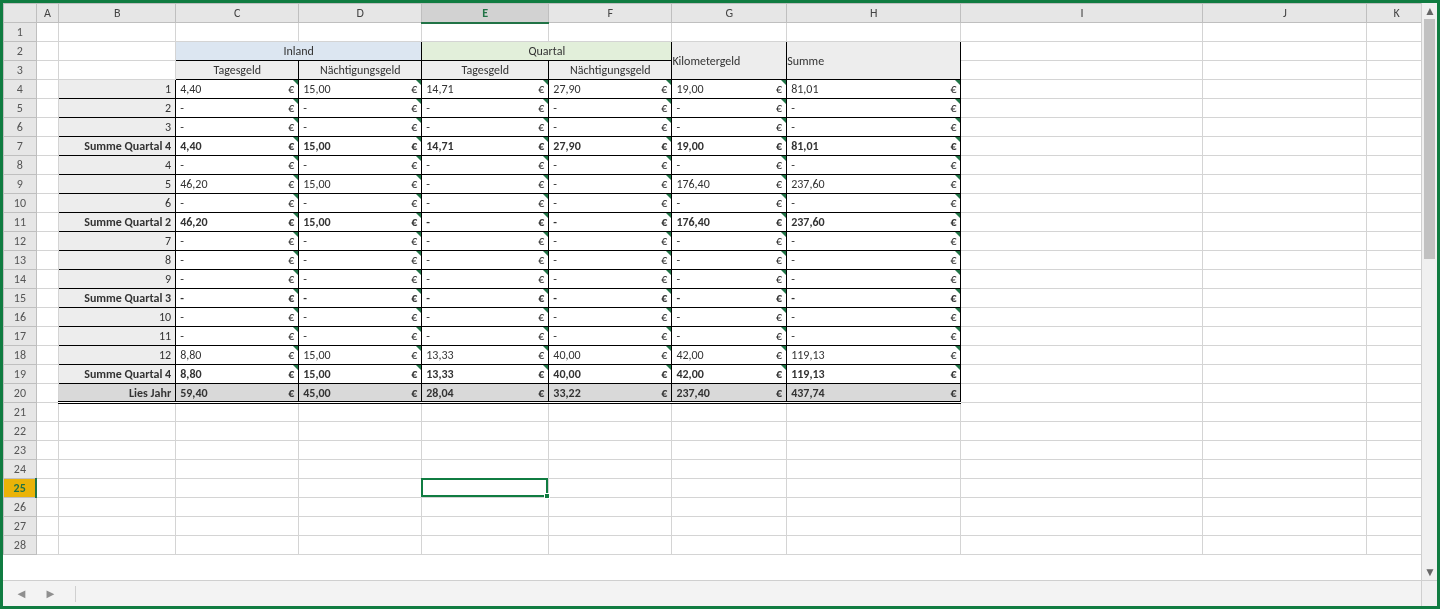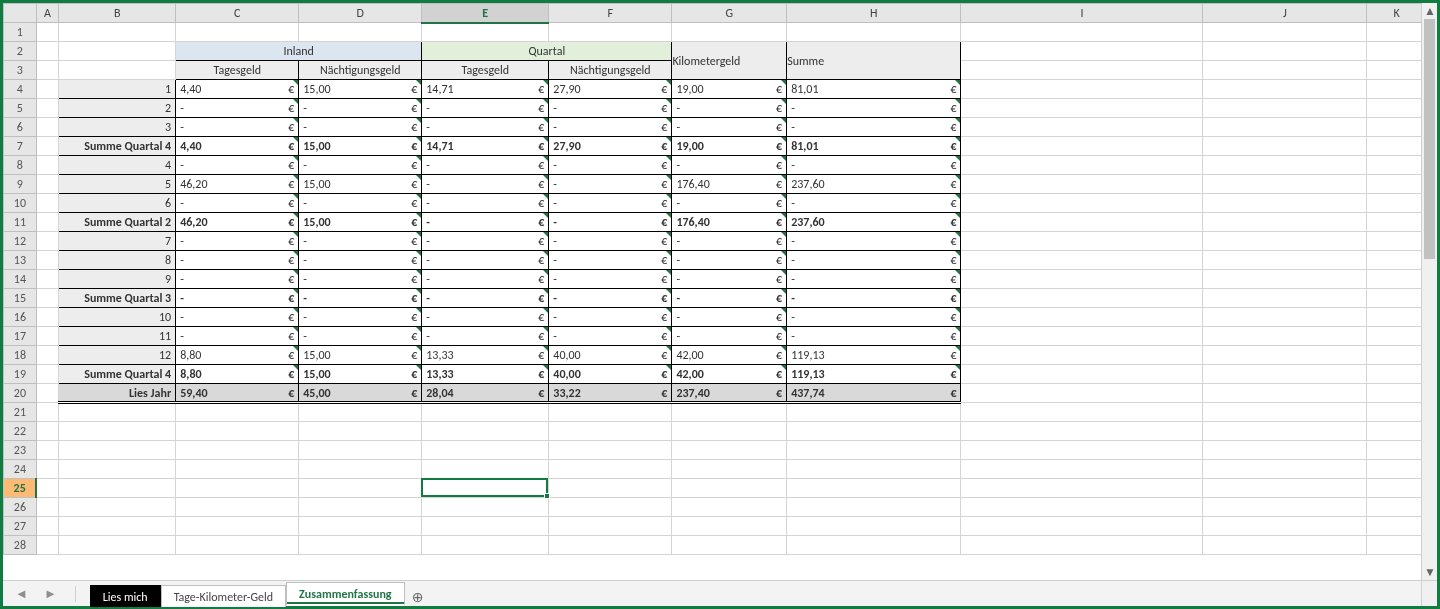--- a/index.html
+++ b/index.html
@@ -58,21 +58,21 @@
   }
   table.grid tbody th.rowhdr {
     background: #e6e6e6;
     text-align: center;
     text-indent: 0;
     color: #555;
     border: 1px solid #bfbfbf;
     width: 32px;
   }
   table.grid tbody th.rowhdr.selrow {
-    background: #fdba74;
+    background: #eab308;
     border-right: 2px solid #217346;
     color: #217346;
     font-weight: 600;
   }
   
   .cA  { width: 22px; }
   .cB  { width: 114px; }
   .cC  { width: 120px; }
   .cD  { width: 120px; }
   .cE  { width: 124px; }
@@ -928,22 +928,16 @@
   </div>
   <div class="btn" style="position:absolute;bottom:0;left:0">▼</div>
 </div>
 
 <div class="sheet-bar">
   <div class="nav">
     <span>◄</span>
     <span>►</span>
     <div class="sep"></div>
   </div>
-  <div class="tabs">
-    <div class="tab dark">Lies mich</div>
-    <div class="tab">Tage-Kilometer-Geld</div>
-    <div class="tab active">Zusammenfassung</div>
-    <div class="add-sheet">⊕</div>
-  </div>
 </div>
 <div class="hscroll-corner"></div>
 
 </div>
 
 </body></html>

